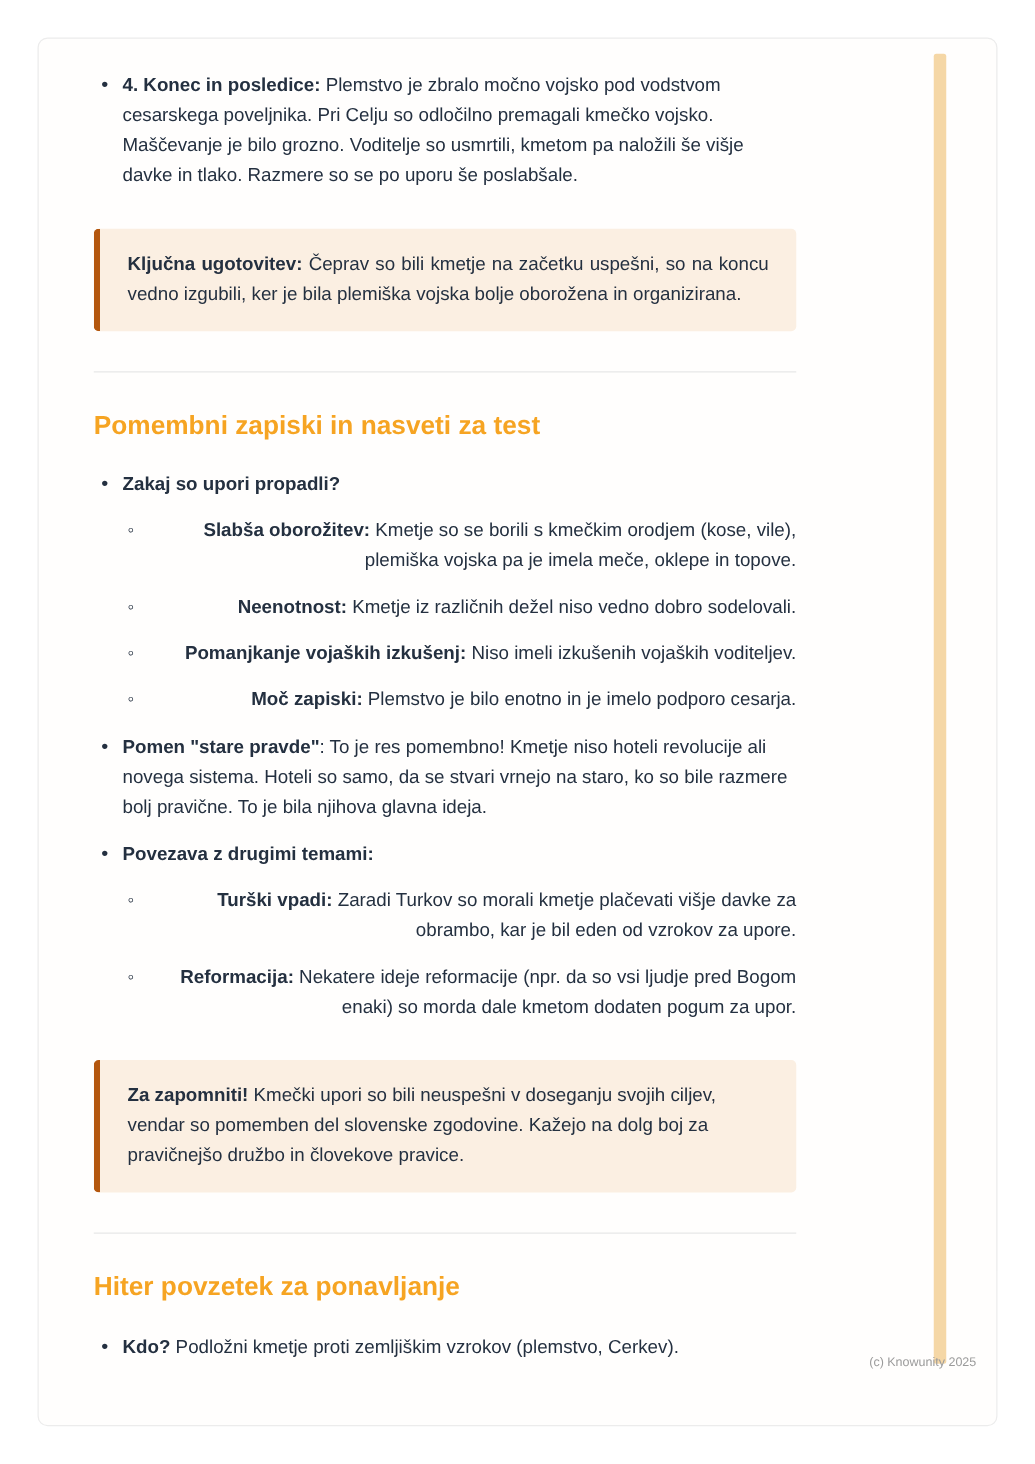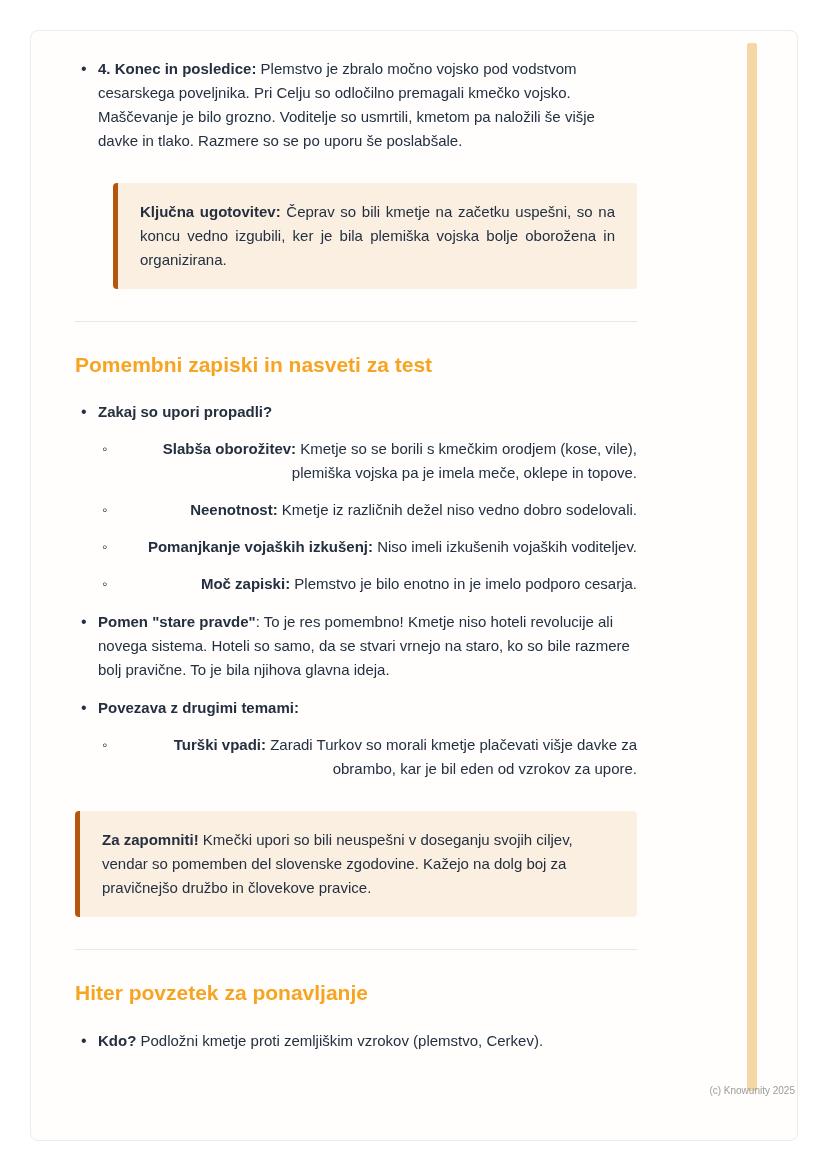--- a/index.html
+++ b/index.html
@@ -61,36 +61,36 @@
     left: 4px; top: 0;
     font-size: 15px;
   }
   .callout {
     background: var(--callout_bg, #fbefe2);
     border-left: 5px solid var(--callout_border, #b4570e);
     border-radius: 4px;
     padding: 17px 22px;
     margin: 30px 0 30px 0;
   }
-  .callout.justify { text-align: justify; margin-left: 38px; }
+  .callout.justify { text-align: justify; }
   hr.divider {
     border: none;
     border-top: 1px solid var(--divider, #e8e8e8);
     margin: 32px 0 30px 0;
   }
   h2.section-title {
     color: var(--accent_heading, #f6a422);
     font-size: 21px;
     font-weight: 700;
     margin: 0 0 22px 0;
     line-height: 1.25;
   }
   .footer {
     position: absolute;
-    right: 2px; bottom: 44px;
+    right: 16px; bottom: 44px;
     font-size: 10px;
     color: var(--footer_text, #9b9b9b);
     z-index: 3;
   }
 </style>
 </head>
 <body>
 
 <div class="page">
 
@@ -116,20 +116,21 @@
           <li><span class="b">Neenotnost:</span><span> Kmetje iz različnih dežel niso vedno dobro sodelovali.</span></li>
           <li><span class="b">Pomanjkanje vojaških izkušenj:</span><span> Niso imeli izkušenih vojaških voditeljev.</span></li>
           <li><span class="b">Moč zapiski:</span><span> Plemstvo je bilo enotno in je imelo podporo cesarja.</span></li>
         </ul>
       </li>
       <li><span class="b">Pomen "stare pravde"</span><span>: To je res pomembno! Kmetje niso hoteli revolucije ali novega sistema. Hoteli so samo, da se stvari vrnejo na staro, ko so bile razmere bolj pravične. To je bila njihova glavna ideja.</span></li>
       <li>
         <span class="b">Povezava z drugimi temami:</span>
         <ul class="l2">
           <li><span class="b">Turški vpadi:</span><span> Zaradi Turkov so morali kmetje plačevati višje davke za obrambo, kar je bil eden od vzrokov za upore.</span></li>
+          <li><span class="b">Reformacija:</span><span> Nekatere ideje reformacije (npr. da so vsi ljudje pred Bogom enaki) so morda dale kmetom dodaten pogum za upor.</span></li>
         </ul>
       </li>
     </ul>
 
     <div class="callout"><span class="b">Za zapomniti!</span><span> Kmečki upori so bili neuspešni v doseganju svojih ciljev, vendar so pomemben del slovenske zgodovine. Kažejo na dolg boj za pravičnejšo družbo in človekove pravice.</span></div>
 
     <hr class="divider">
 
     <h2 class="section-title">Hiter povzetek za ponavljanje</h2>
 

